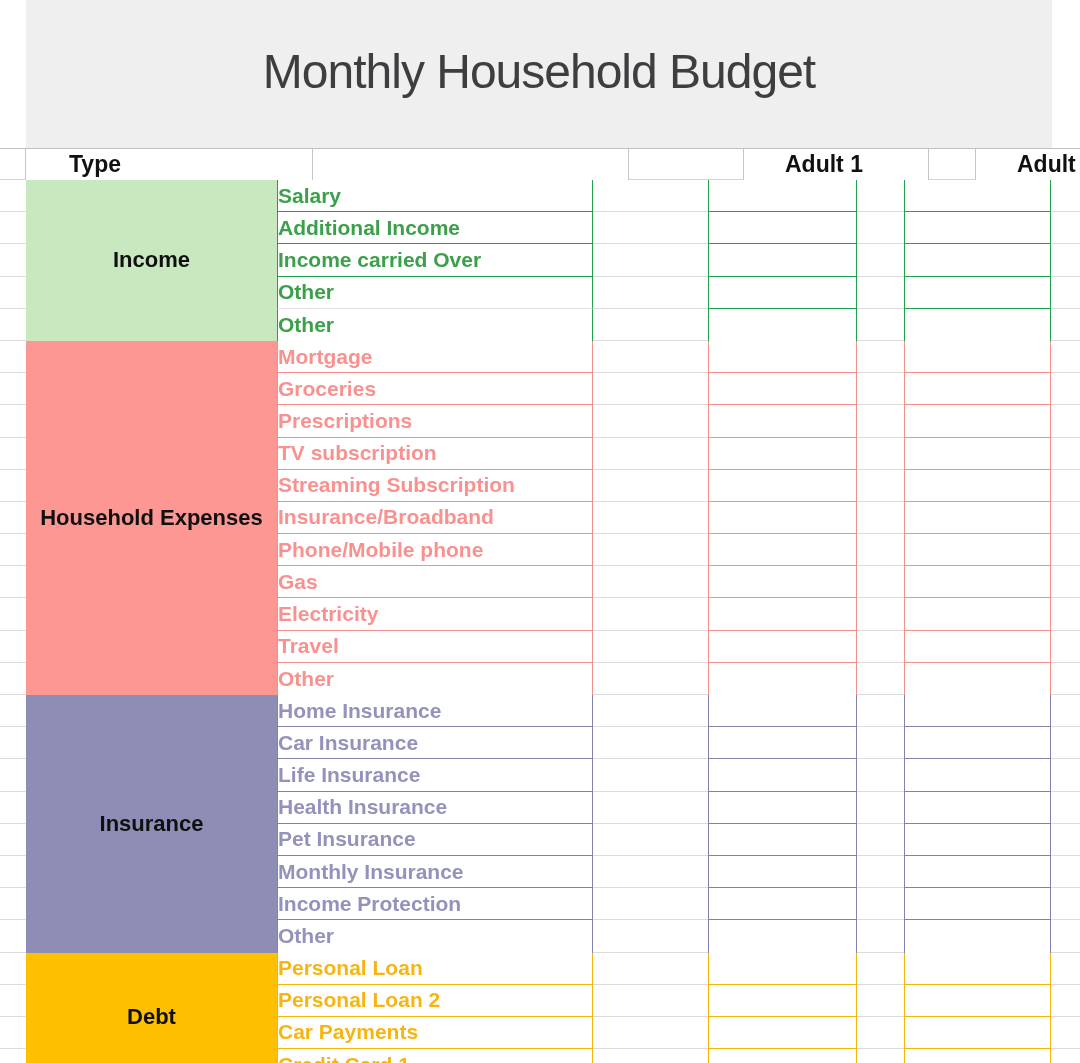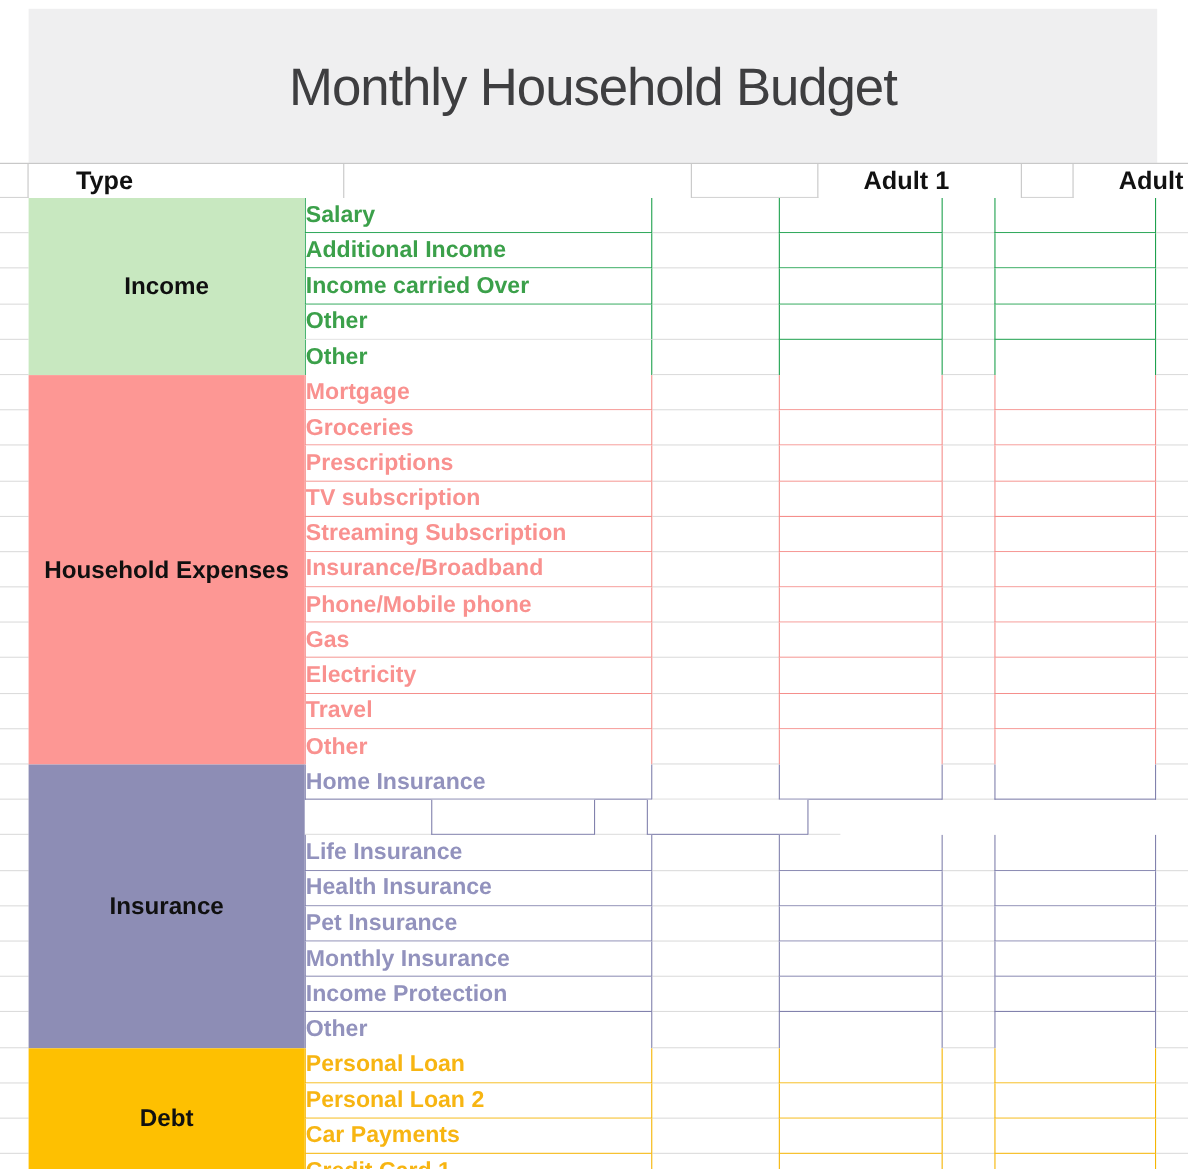--- a/index.html
+++ b/index.html
@@ -1,21 +1,21 @@
 <!DOCTYPE html>
 <html><head>
 <meta charset="utf-8">
 <style>
   html,body{margin:0;padding:0;background:#ffffff;}
   .sheet{
     position:relative;width:1080px;height:1063px;overflow:hidden;background:#ffffff;
     font-family:"Liberation Sans",sans-serif;
   }
   .title-band{
-    position:absolute;left:26px;top:8px;width:1026px;height:148px;
+    position:absolute;left:26px;top:0;width:1026px;height:148px;
     background:#efeff0;display:flex;align-items:center;justify-content:center;
   }
   .page-title{
     font-size:48px;color:#3e3e40;letter-spacing:-1px;font-weight:400;
     margin-top:-6px;
   }
   .table{position:absolute;left:0;top:148px;width:1080px;}
   .row{display:flex;height:32.2px;box-sizing:border-box;}
   .row .cell{box-sizing:border-box;flex:none;display:flex;align-items:center;overflow:hidden;}
   
@@ -247,20 +247,21 @@
           <div class="cell c-item item">Home Insurance</div>
           <div class="cell c-gap gridline-b"></div>
           <div class="cell c-a1 val"></div>
           <div class="cell c-gap2 gridline-b"></div>
           <div class="cell c-a2 val"></div>
           <div class="cell c-mr gridline-b"></div>
         </div>
         <div class="row">
           <div class="cell c-ml gridline-b"></div>
           <div class="cell c-cat cat-sp"></div>
+          <div class="cell c-item item">Car Insurance</div>
           <div class="cell c-gap gridline-b"></div>
           <div class="cell c-a1 val"></div>
           <div class="cell c-gap2 gridline-b"></div>
           <div class="cell c-a2 val"></div>
           <div class="cell c-mr gridline-b"></div>
         </div>
         <div class="row">
           <div class="cell c-ml gridline-b"></div>
           <div class="cell c-cat cat-sp"></div>
           <div class="cell c-item item">Life Insurance</div>

